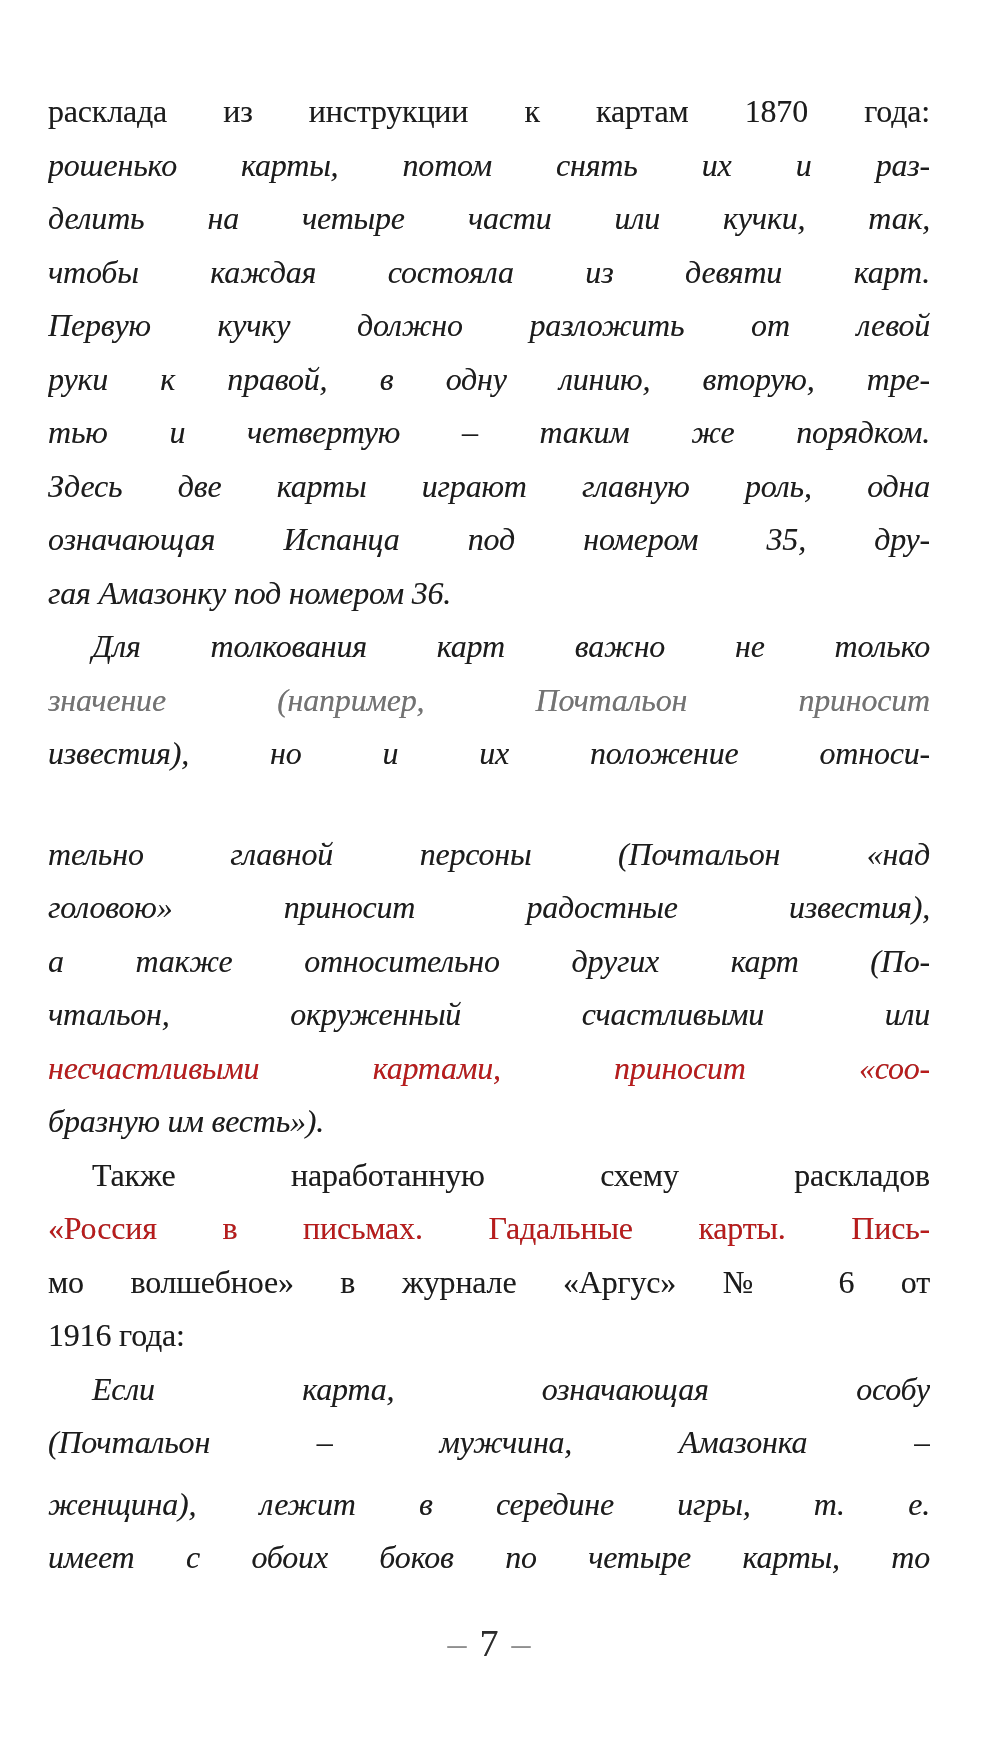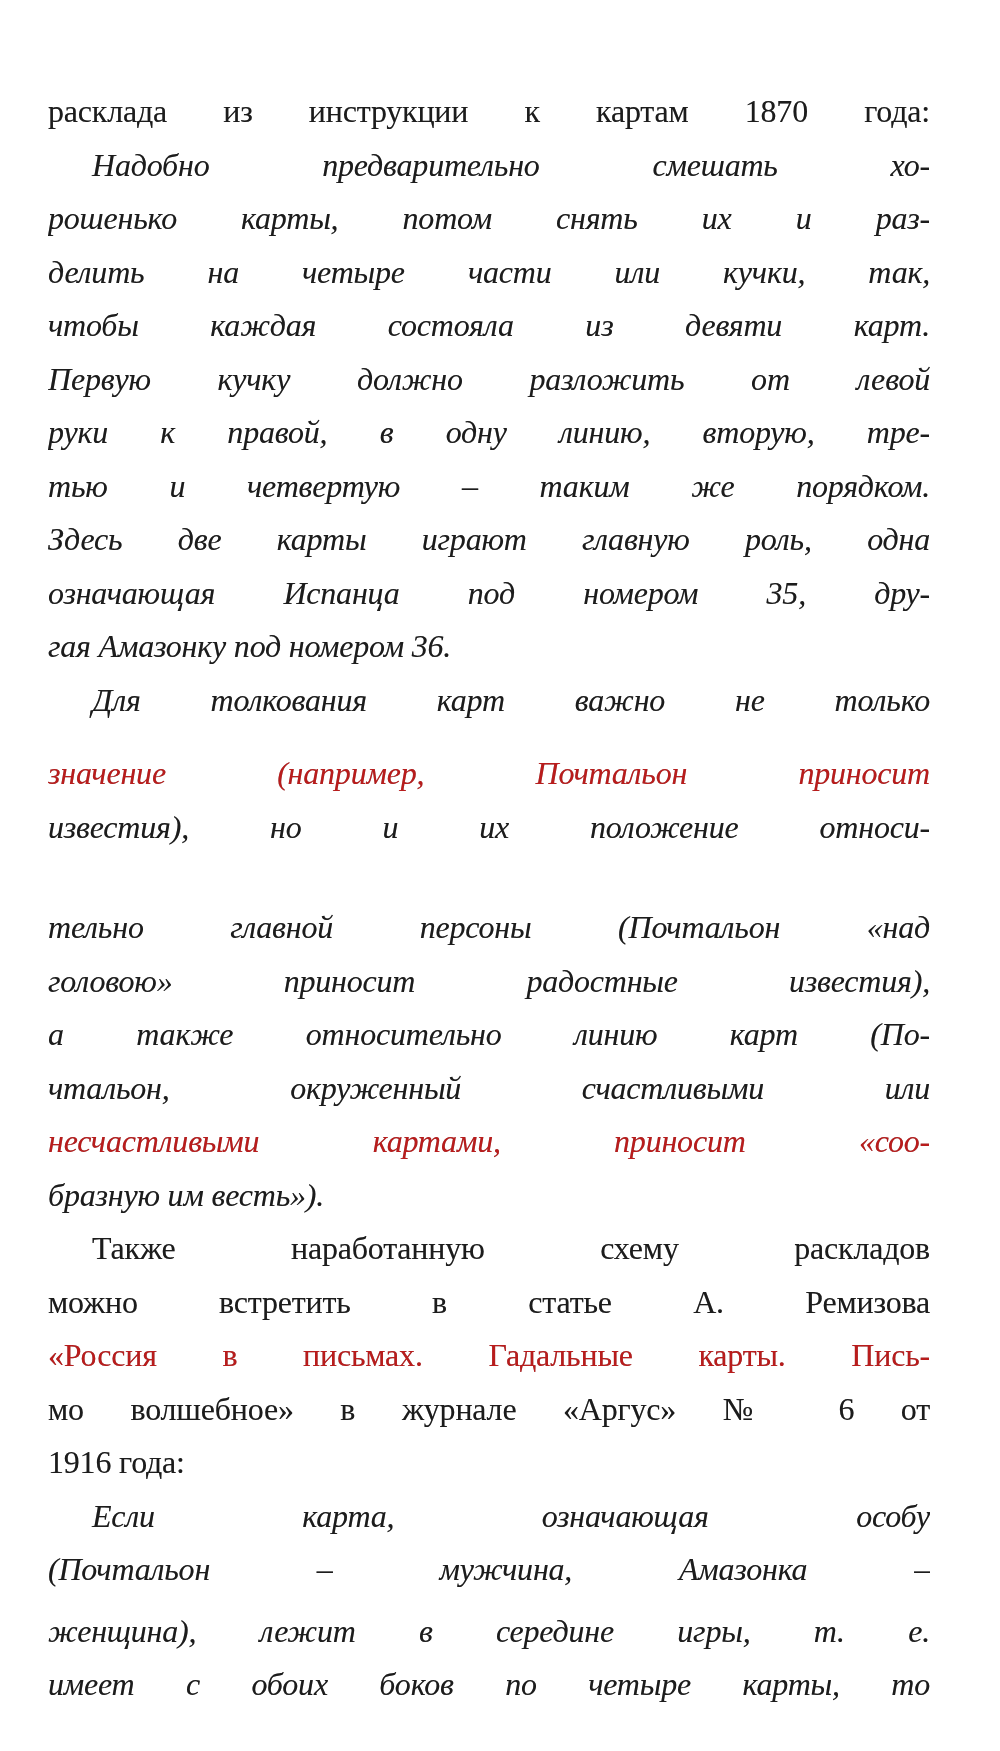--- a/index.html
+++ b/index.html
@@ -59,41 +59,39 @@
     padding: 0 13px;
     text-shadow: 0 0 0.5px rgba(40,40,40,0.4);
   }
 </style>
 </head>
 <body style="background: rgb(255, 255, 255);">
 
 <div class="page">
   <div class="text-block">
       <div class="line just" style="color: rgb(28, 28, 28);">расклада из инструкции к картам 1870 года:</div>
-      <div class="line italic indent just" style="color: rgb(28, 28, 28);">Надобно предварительно смешать хо-</div>
       <div class="line italic just" style="color: rgb(28, 28, 28);">рошенько карты, потом снять их и раз-</div>
       <div class="line italic just" style="color: rgb(28, 28, 28);">делить на четыре части или кучки, так,</div>
       <div class="line italic just" style="color: rgb(28, 28, 28);">чтобы каждая состояла из девяти карт.</div>
       <div class="line italic just" style="color: rgb(28, 28, 28);">Первую кучку должно разложить от левой</div>
       <div class="line italic just" style="color: rgb(28, 28, 28);">руки к правой, в одну линию, вторую, тре-</div>
       <div class="line italic just" style="color: rgb(28, 28, 28);">тью и четвертую – таким же порядком.</div>
       <div class="line italic just" style="color: rgb(28, 28, 28);">Здесь две карты играют главную роль, одна</div>
       <div class="line italic just" style="color: rgb(28, 28, 28);">означающая Испанца под номером 35, дру-</div>
       <div class="line italic" style="color: rgb(28, 28, 28);">гая Амазонку под номером 36.</div>
       <div class="line italic indent just" style="color: rgb(28, 28, 28);">Для толкования карт важно не только</div>
-      <div class="line italic just" style="color: #b91c1c; margin-top: 20px;">значение (например, Почтальон приносит</div>
+      <div class="line italic just" style="color: #737373;">значение (например, Почтальон приносит</div>
       <div class="line italic just" style="color: rgb(28, 28, 28);">известия), но и их положение относи-</div>
       <div class="line italic just" style="color: rgb(28, 28, 28); margin-top: 47px;">тельно главной персоны (Почтальон «над</div>
       <div class="line italic just" style="color: rgb(28, 28, 28);">головою» приносит радостные известия),</div>
-      <div class="line italic just" style="color: rgb(28, 28, 28);">а также относительно линию карт (По-</div>
+      <div class="line italic just" style="color: rgb(28, 28, 28);">а также относительно других карт (По-</div>
       <div class="line italic just" style="color: rgb(28, 28, 28);">чтальон, окруженный счастливыми или</div>
       <div class="line italic just" style="color: #b91c1c;">несчастливыми картами, приносит «соо-</div>
       <div class="line italic" style="color: rgb(28, 28, 28);">бразную им весть»).</div>
       <div class="line indent just" style="color: rgb(28, 28, 28);">Также наработанную схему раскладов</div>
-      <div class="line just" style="color: rgb(28, 28, 28);">можно встретить в статье А. Ремизова</div>
       <div class="line just" style="color: #b91c1c;">«Россия в письмах. Гадальные карты. Пись-</div>
       <div class="line just" style="color: rgb(28, 28, 28);">мо волшебное» в журнале «Аргус» № 6 от</div>
       <div class="line" style="color: rgb(28, 28, 28);">1916 года:</div>
       <div class="line italic indent just" style="color: rgb(28, 28, 28);">Если карта, означающая особу</div>
       <div class="line italic just" style="color: rgb(28, 28, 28);">(Почтальон – мужчина, Амазонка –</div>
       <div class="line italic just" style="color: rgb(28, 28, 28); margin-top: 8px;">женщина), лежит в середине игры, т. е.</div>
       <div class="line italic just" style="color: rgb(28, 28, 28);">имеет с обоих боков по четыре карты, то</div>
     </div>
   <div class="footer">
     <span class="dash" style="color: rgb(143, 143, 143);">–</span><span class="num" style="color: rgb(44, 44, 44);">7</span><span class="dash" style="color: rgb(143, 143, 143);">–</span>

